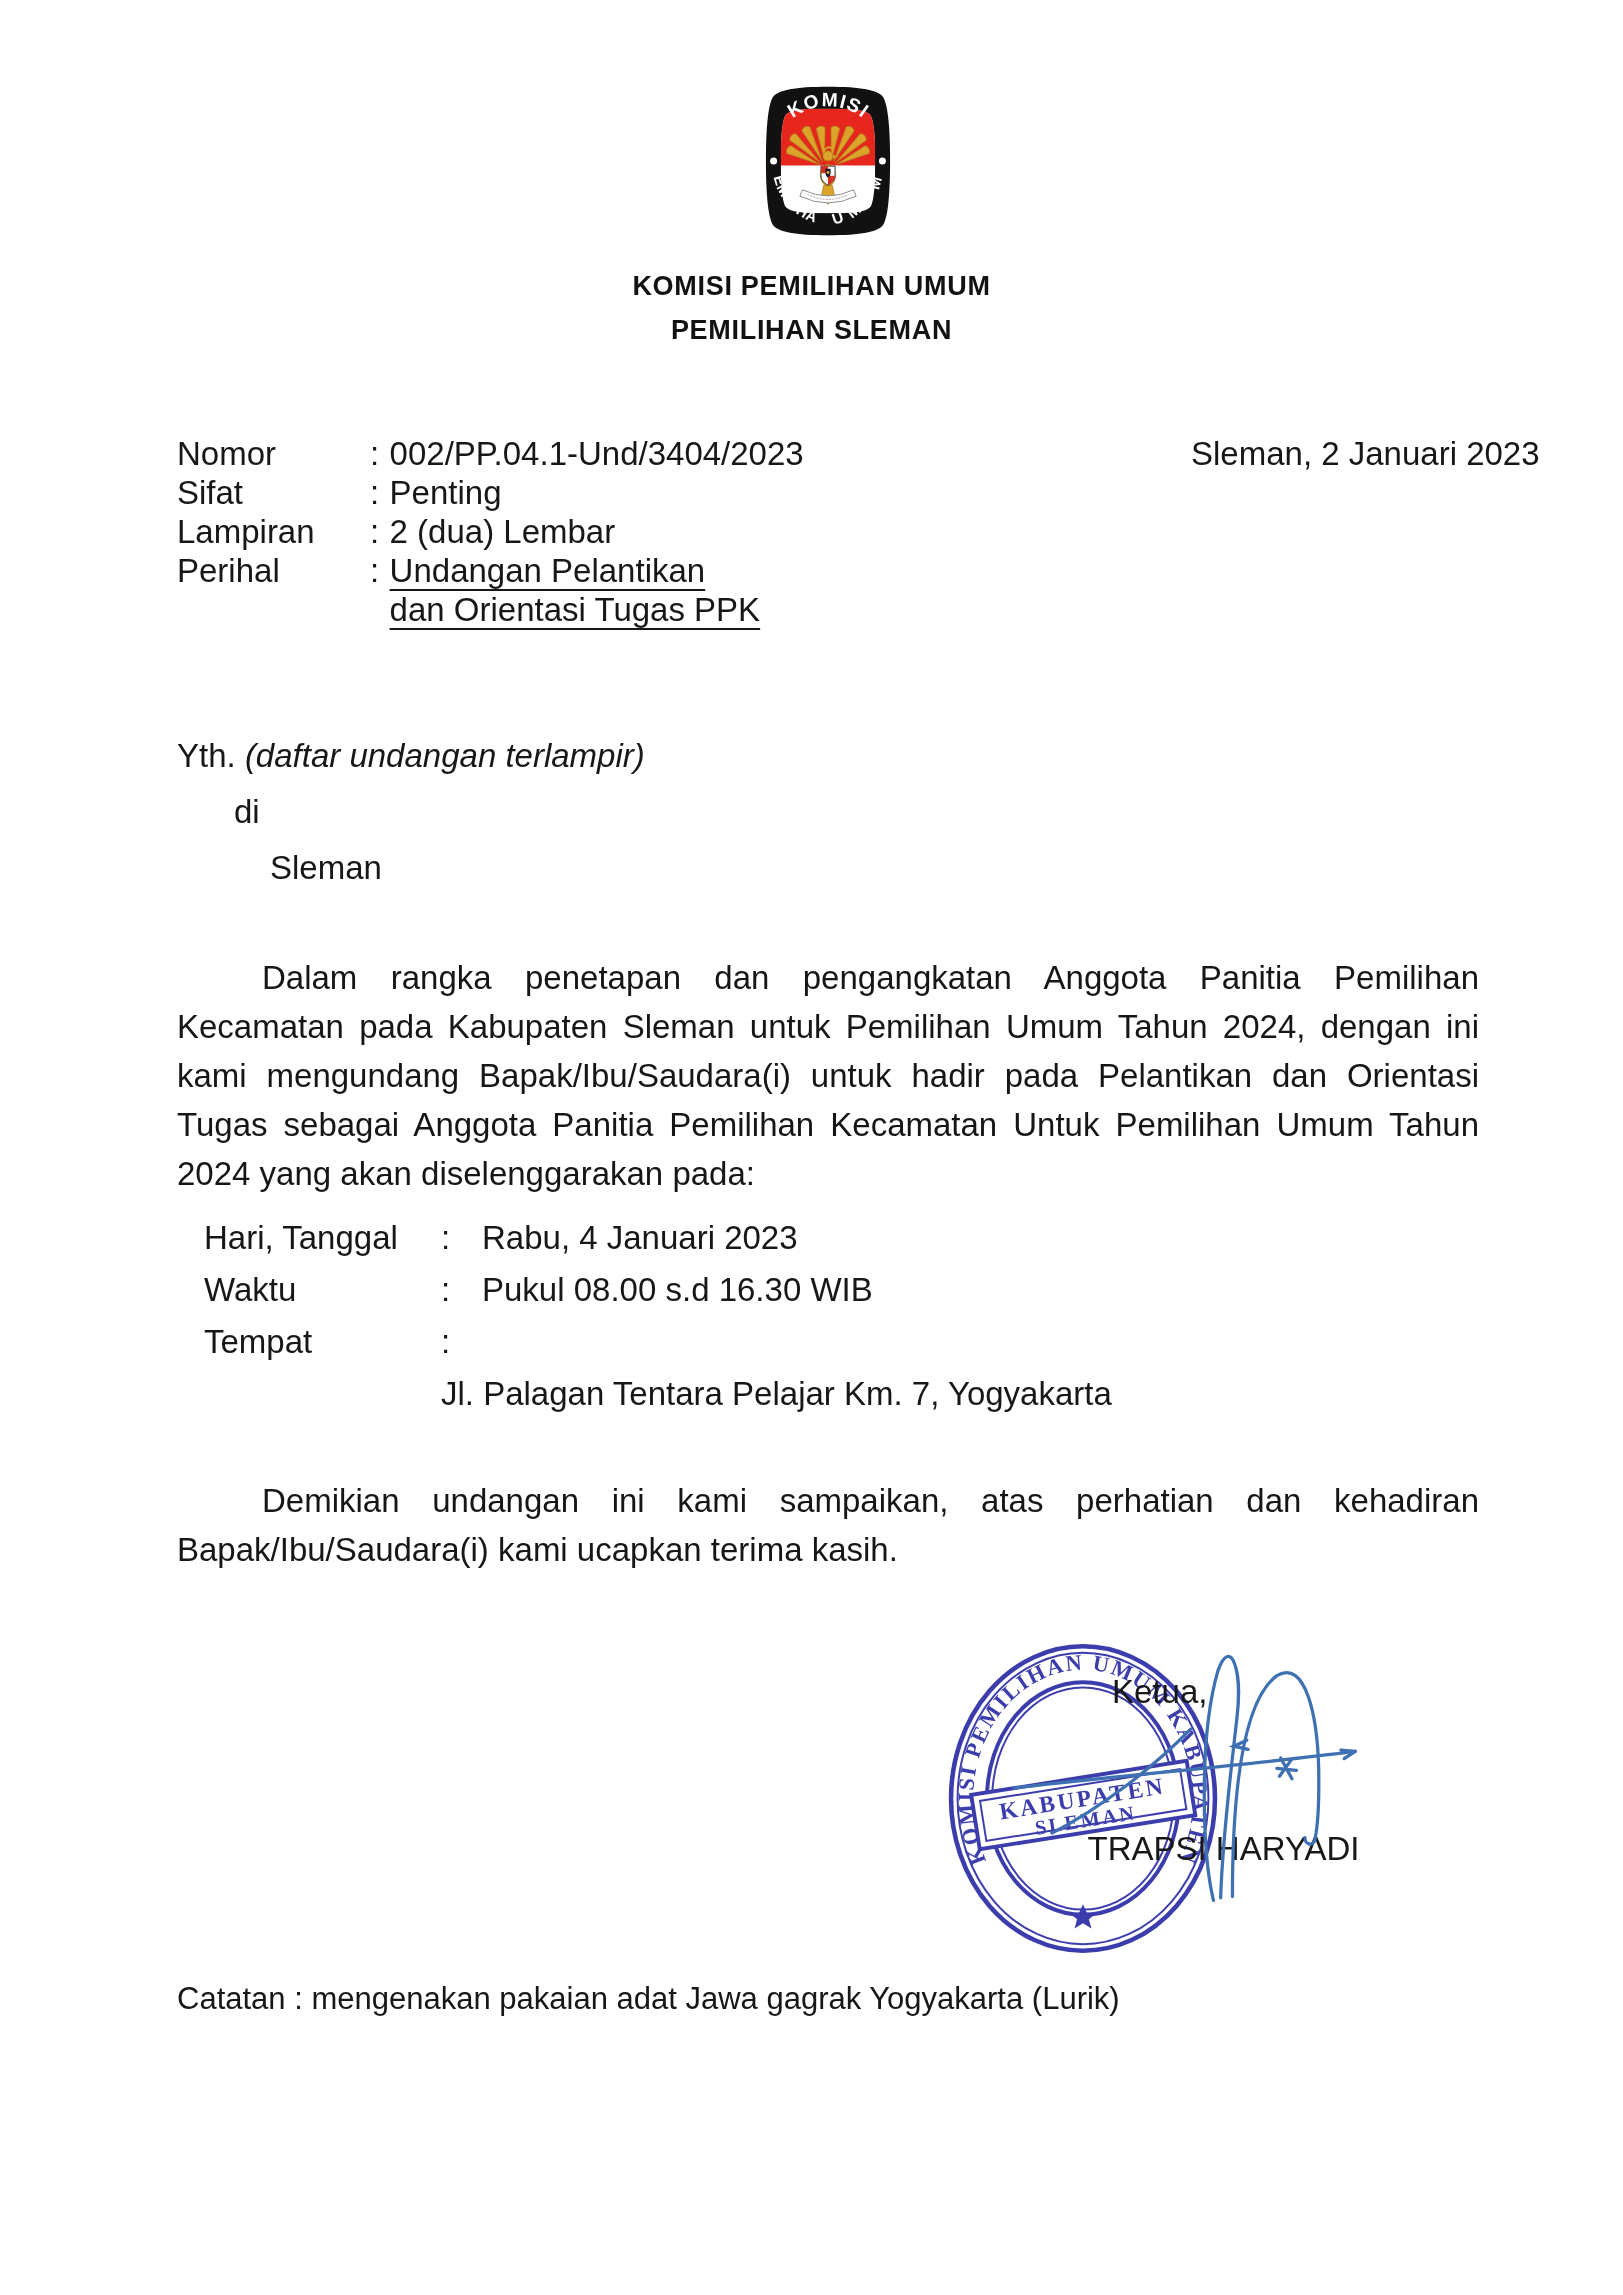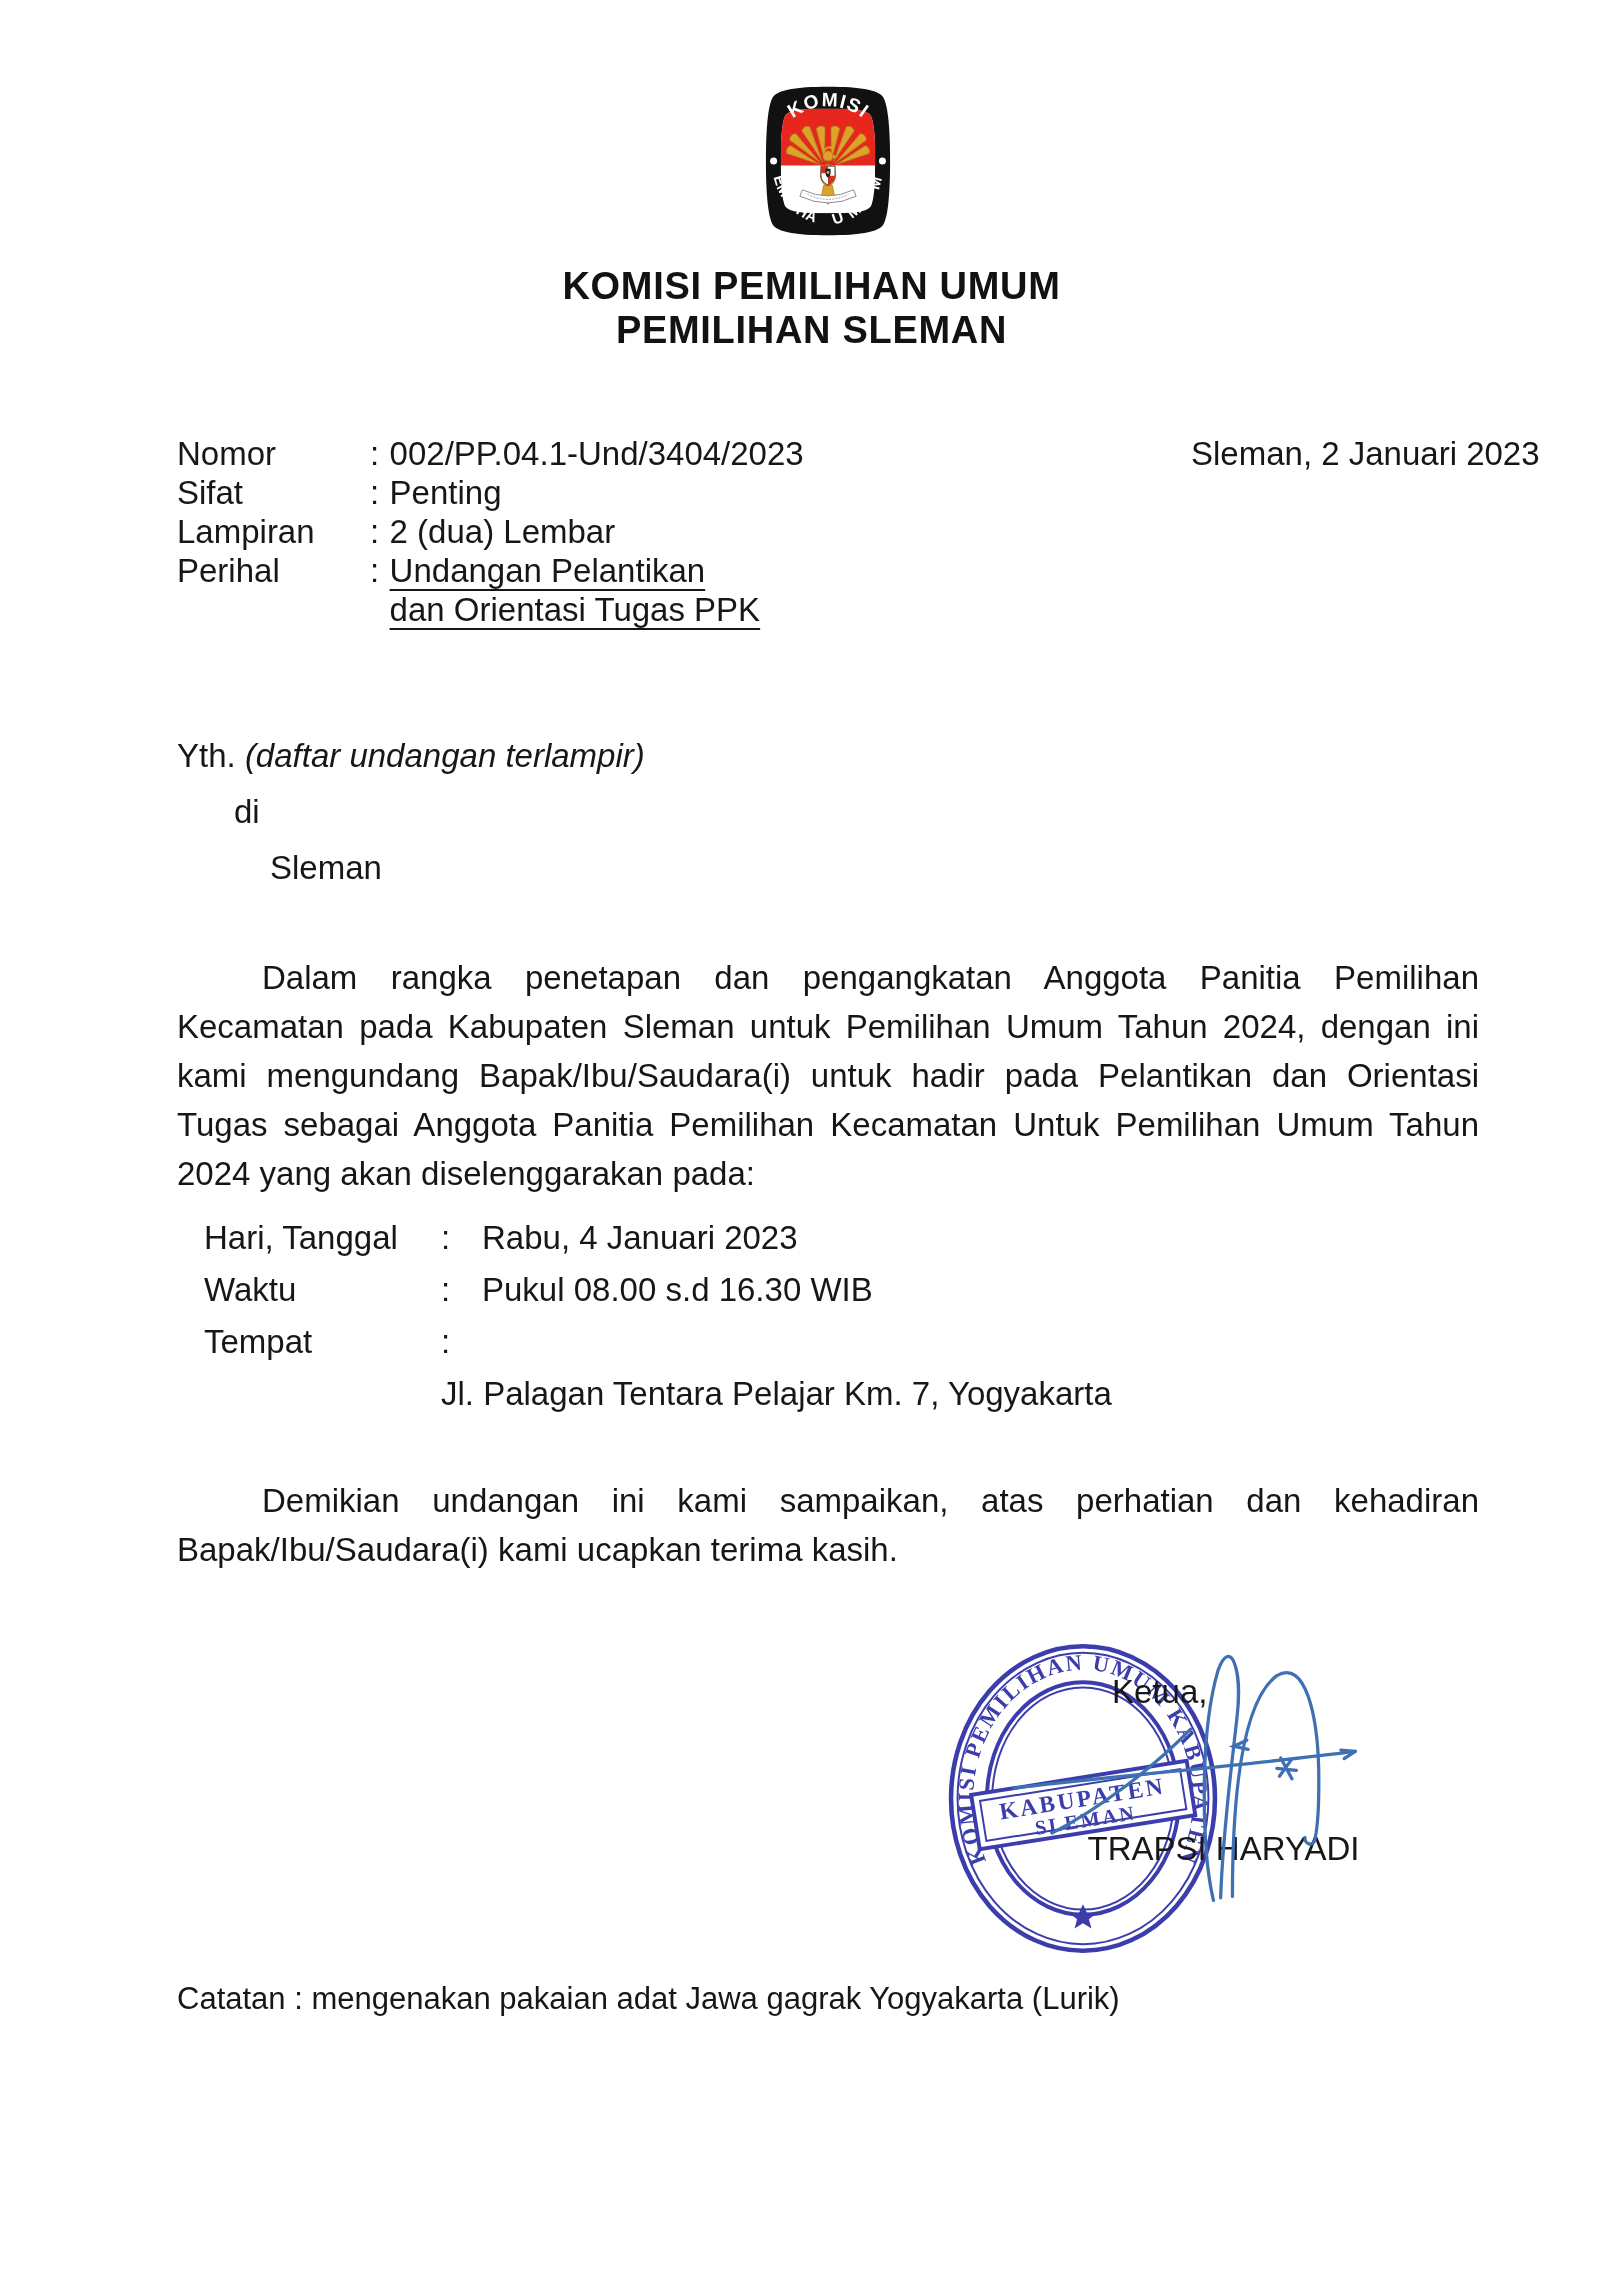--- a/index.html
+++ b/index.html
@@ -3,21 +3,21 @@
 <meta charset="utf-8">
 <style>
   html,body{margin:0;padding:0;background:#9a9a9a;}
   .page{
     position:relative;width:1623px;height:2295px;background:#ffffff;
     font-family:"Liberation Sans",sans-serif;color:#171717;overflow:hidden;
   }
   
   .logo-wrap{position:absolute;left:764px;top:84px;width:128px;height:154px;}
   .org-block{position:absolute;left:0;top:264px;width:1623px;text-align:center;
-    font-weight:bold;font-size:38px;line-height:44px;letter-spacing:0.7px;color:#121212;}
+    font-weight:bold;font-size:27px;line-height:44px;letter-spacing:0.7px;color:#121212;}
   
   .meta{position:absolute;left:177px;top:434px;display:grid;
     grid-template-columns:193px 19.6px 818px;font-size:33px;line-height:39px;}
   .meta div{white-space:nowrap;}
   .u{text-decoration:underline;text-underline-offset:6.5px;text-decoration-thickness:2.3px;}
   .date-line{position:absolute;left:1191px;top:434px;font-size:33px;line-height:39px;white-space:nowrap;}
   
   .yth{position:absolute;left:177px;top:737px;font-size:33px;line-height:38px;white-space:nowrap;}
   .yth .it{font-style:italic;}
   .di{position:absolute;left:234px;top:793px;font-size:33px;line-height:38px;}

